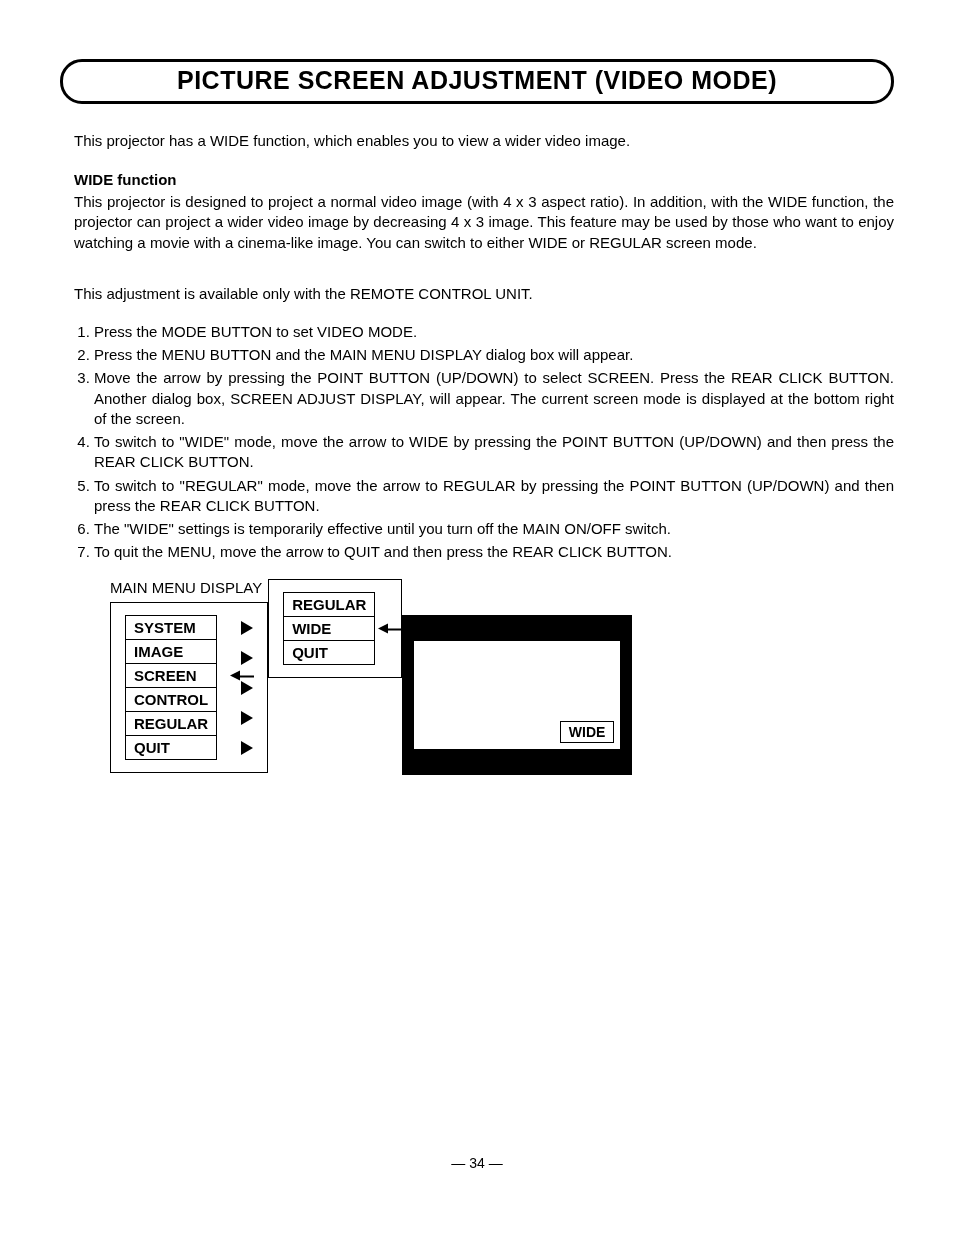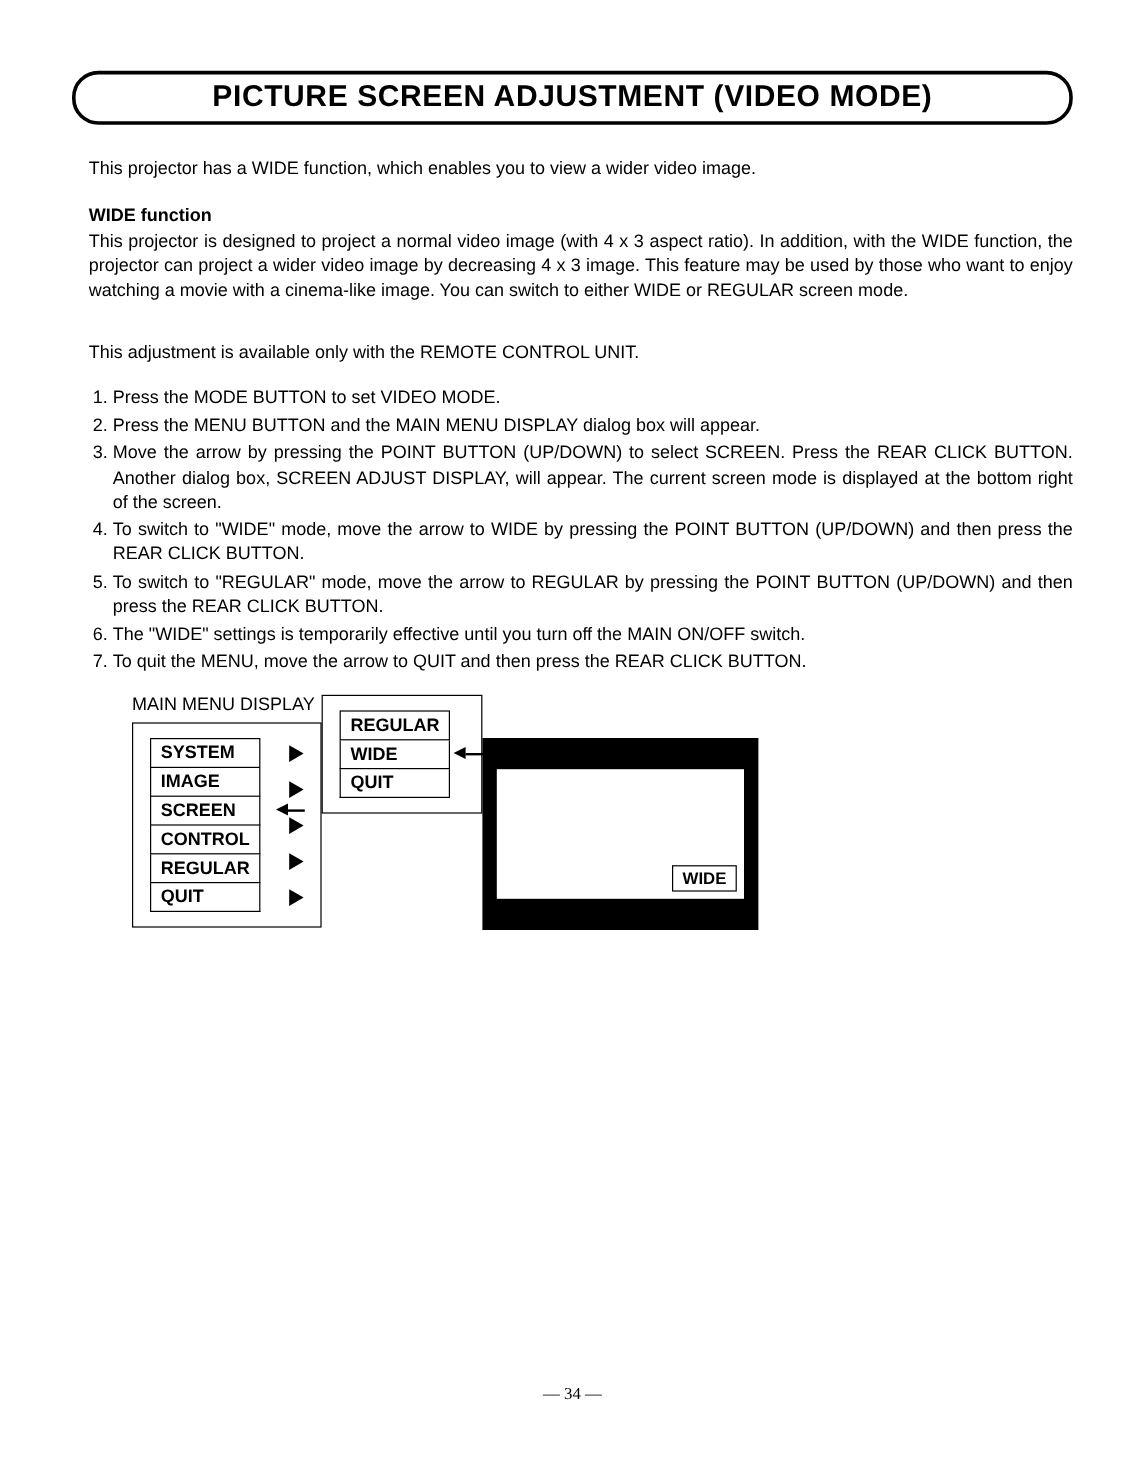--- a/index.html
+++ b/index.html
@@ -99,21 +99,20 @@
     border: 1.5px solid #000;
     background: #fff;
     font-weight: bold;
     padding: 2px 8px;
     font-size: 14px;
   }
   .page-num {
     text-align: center;
     margin-top: 380px;
     font-size: 14px;
-    font-family: Liberation Serif, serif;
   }
 </style>
 </head>
 <body>
 
 <div class="title-bar">PICTURE SCREEN ADJUSTMENT (VIDEO MODE)</div>
 
 <p class="intro">This projector has a WIDE function, which enables you to view a wider video image.</p>
 
 <p class="section-head">WIDE function</p>

